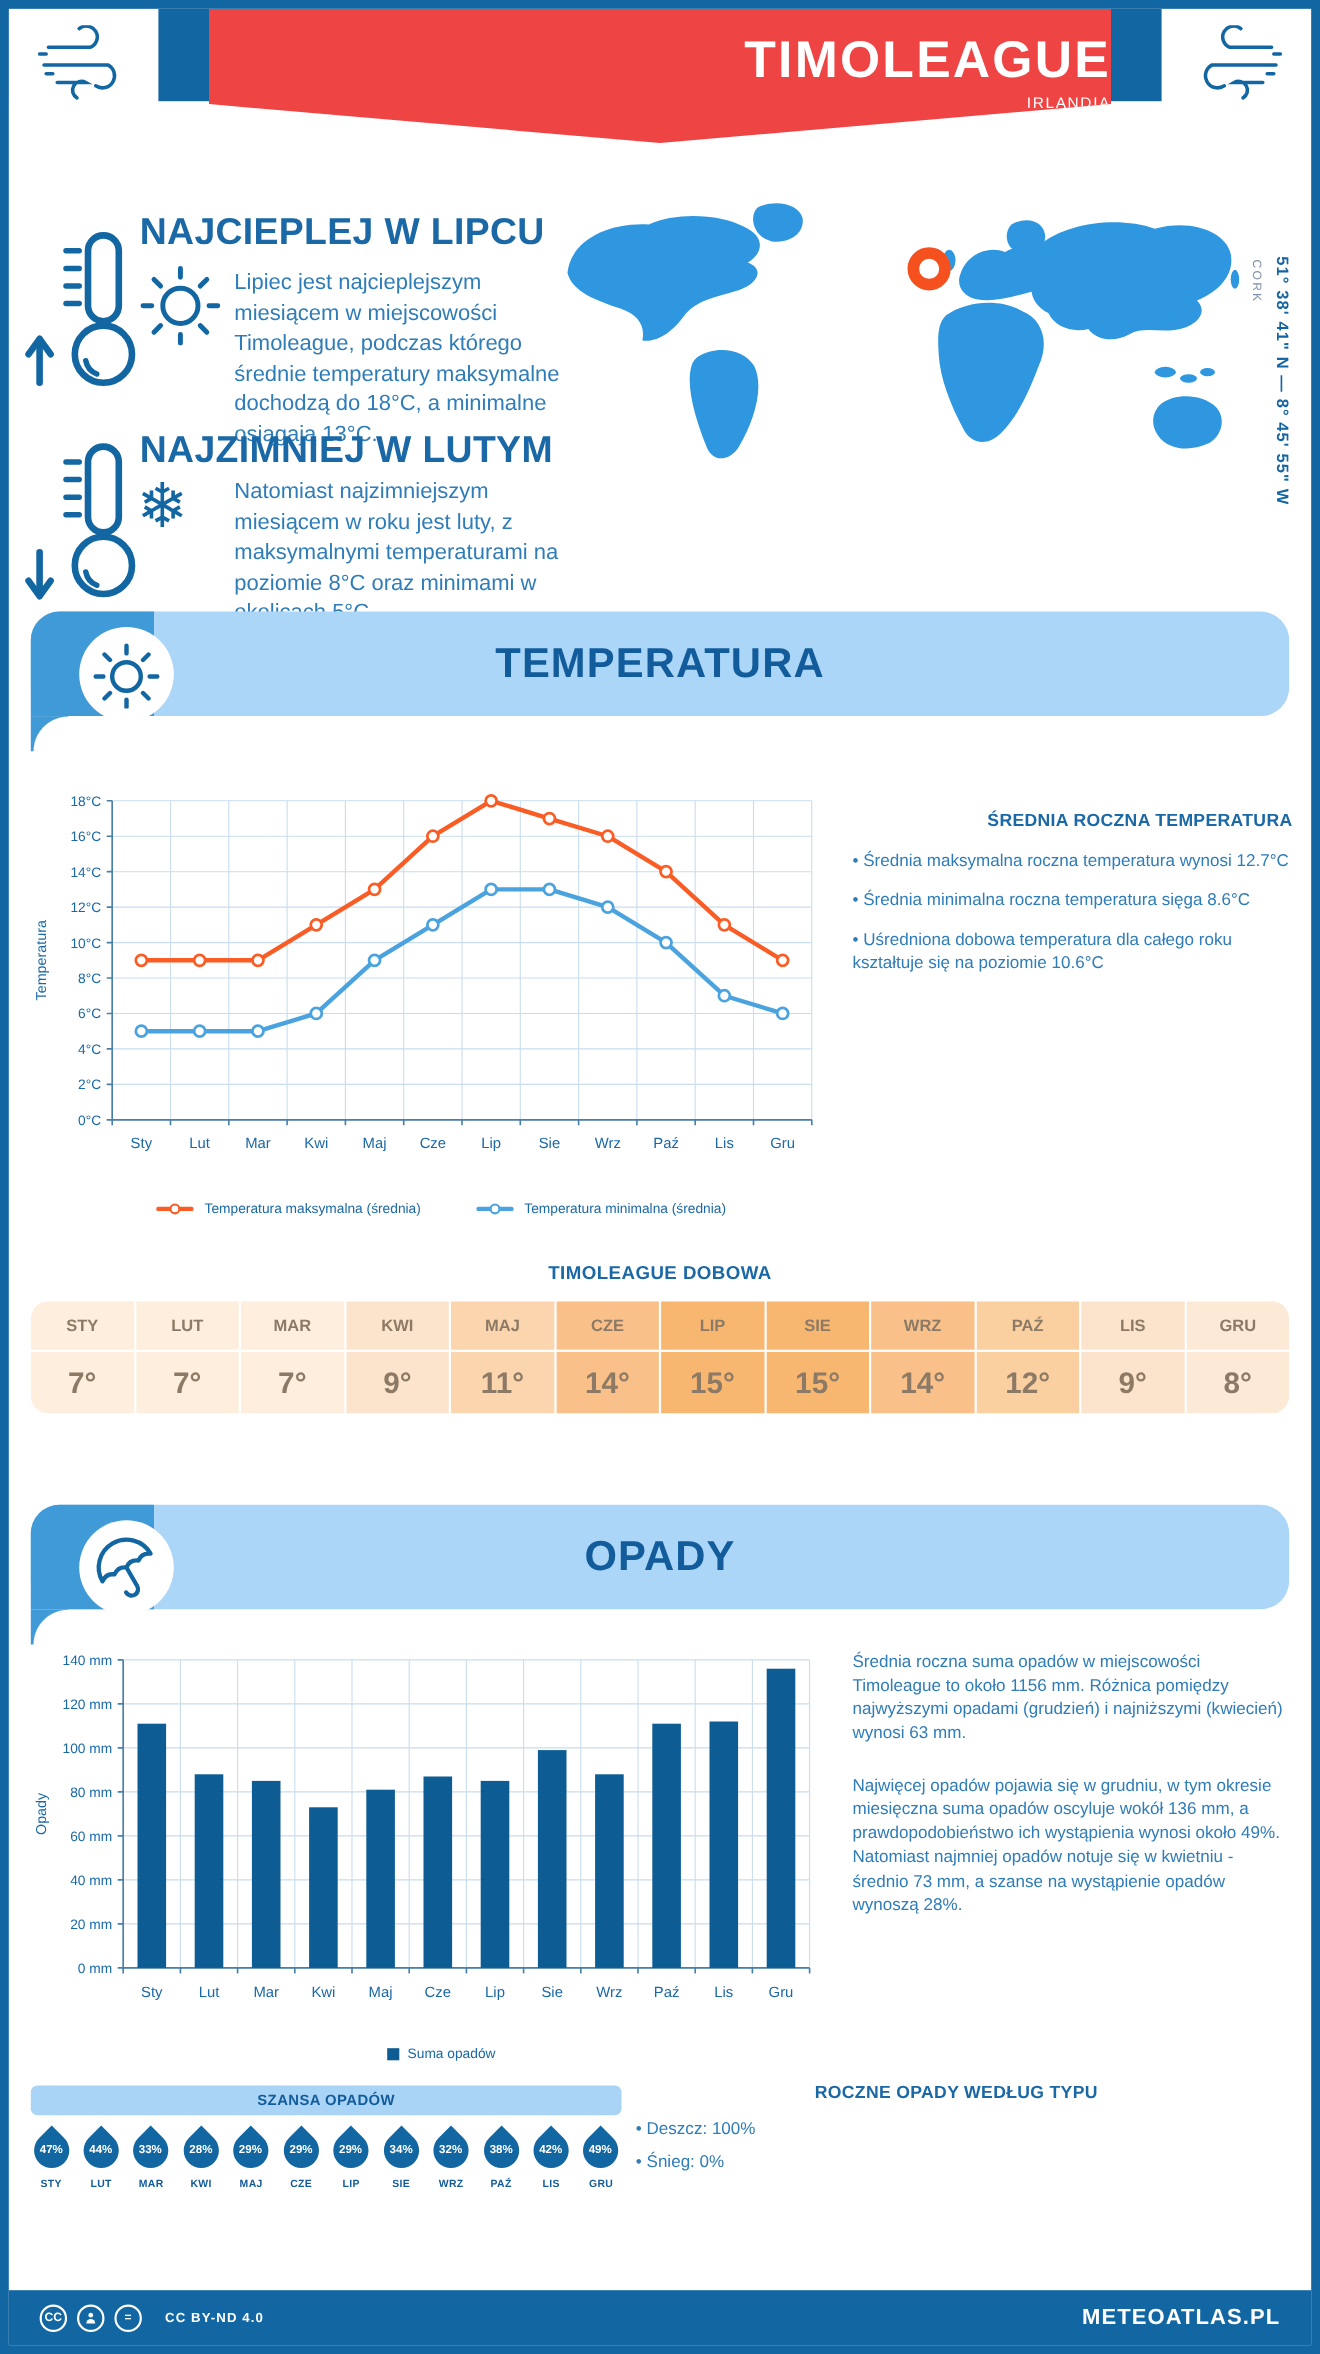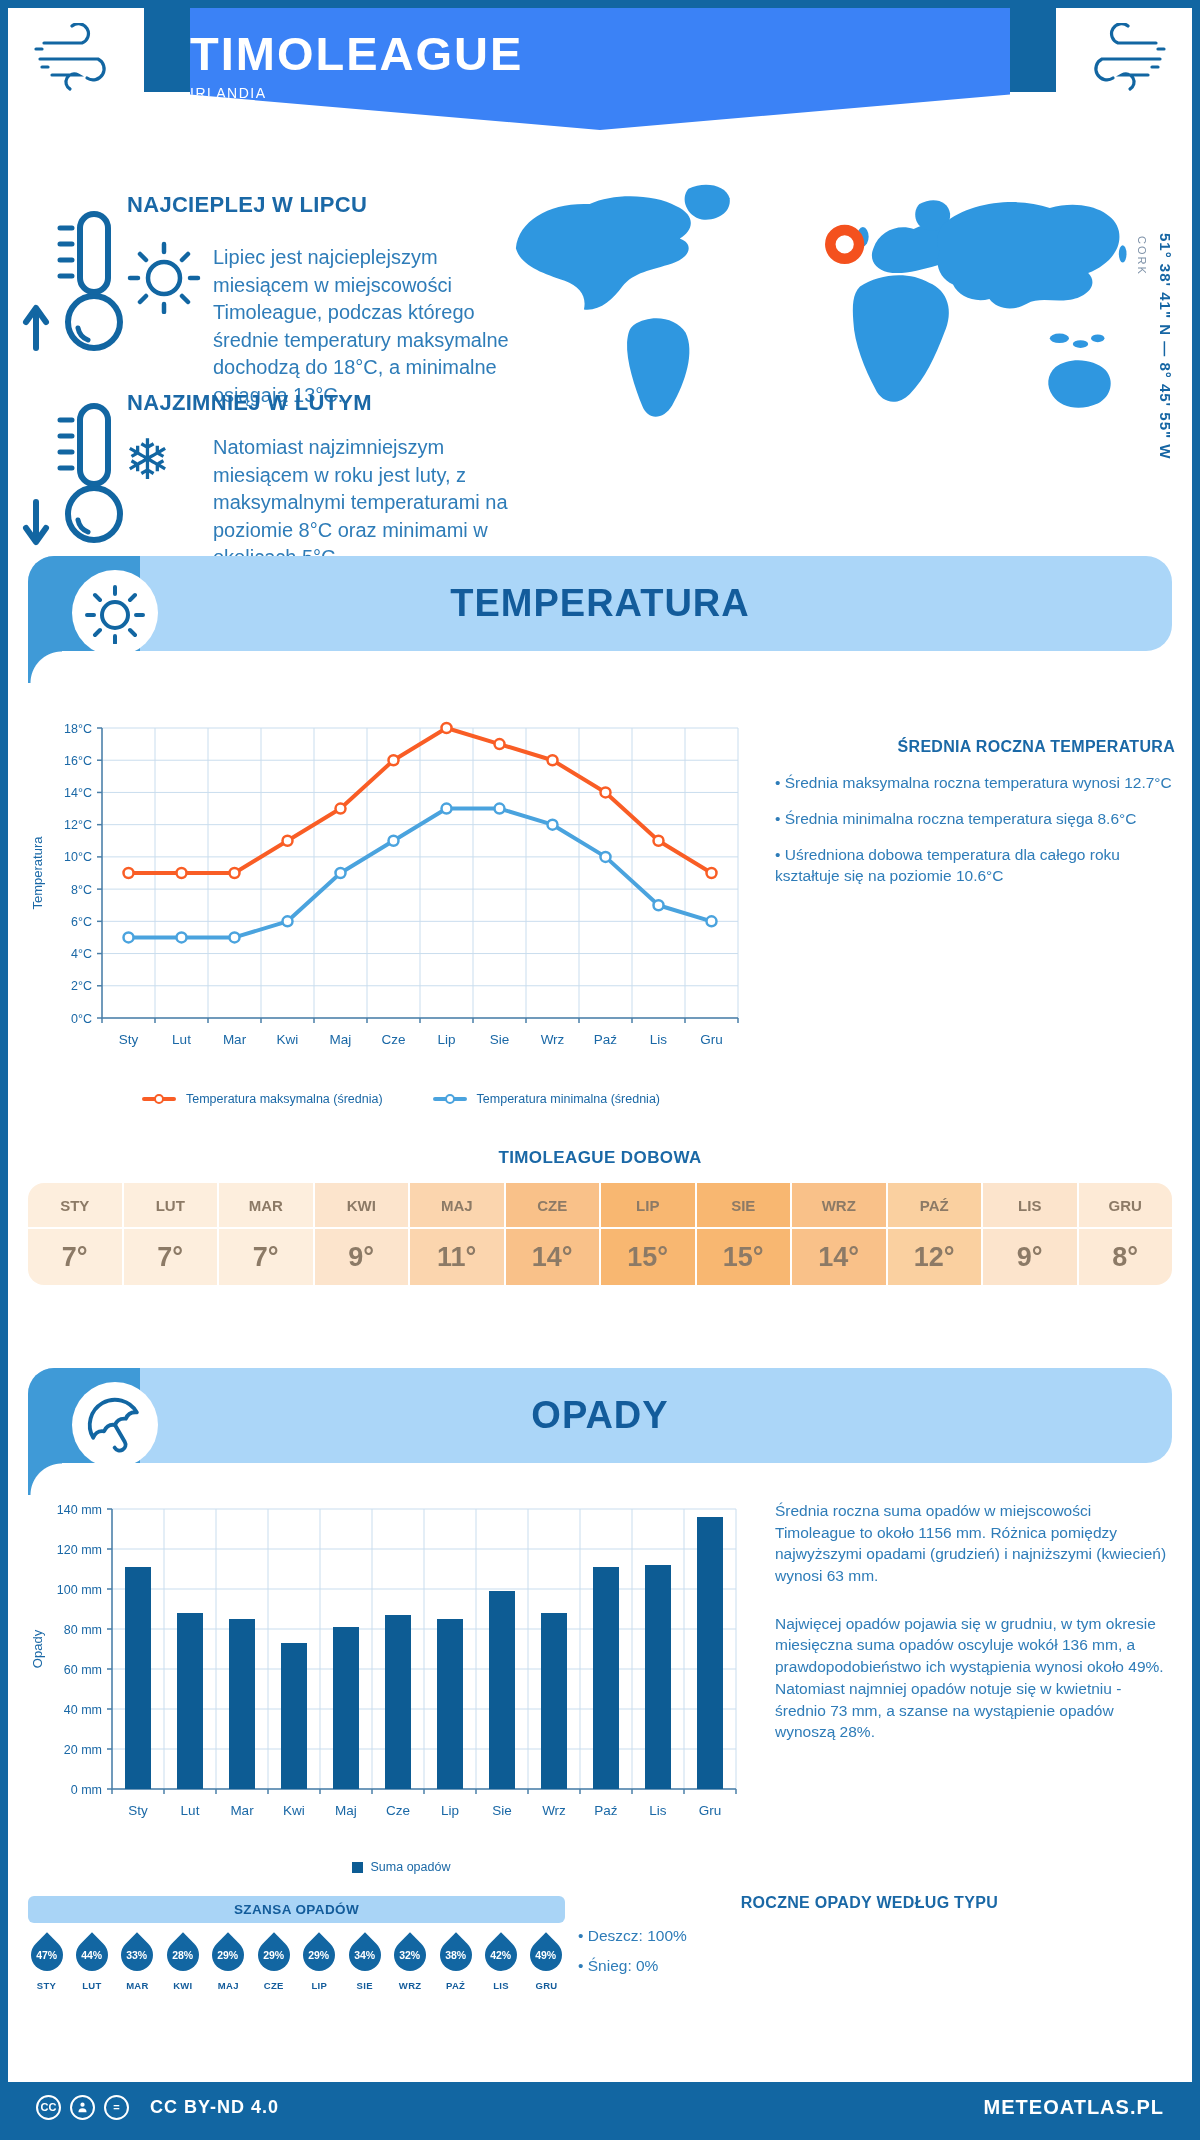--- a/index.html
+++ b/index.html
@@ -3,26 +3,26 @@
 <meta charset="utf-8">
 <style>
   html,body{margin:0;padding:0;background:#ffffff;}
   .page{position:relative;width:1200px;height:2140px;background:#fff;overflow:hidden;
         font-family:"Liberation Sans",sans-serif;}
   .frame{position:absolute;inset:0;border:8px solid #1266a2;pointer-events:none;z-index:60;}
   
   .band{position:absolute;left:8px;top:8px;width:1184px;height:84px;background:#1266a2;}
   .corner{position:absolute;top:8px;width:136px;height:106px;background:#fff;display:flex;align-items:center;justify-content:center;z-index:6;}
   .corner.l{left:8px}.corner.r{left:1056px}
-  .ribbon{position:absolute;left:190px;top:8px;width:820px;height:122px;background:#3b82f6;z-index:5;text-align:left;
+  .ribbon{position:absolute;left:190px;top:8px;width:820px;height:122px;background:#ef4444;z-index:5;text-align:right;
           clip-path:polygon(0 0,100% 0,100% 71%,50% 100%,0 71%);}
   .title{margin-top:18px;font-size:47px;font-weight:bold;color:#fff;letter-spacing:2px;}
   .subtitle{margin-top:4px;font-size:14px;color:#fff;letter-spacing:1.5px;}
   
-  .hl-head{position:absolute;font-size:22px;font-weight:bold;color:#1a68a6;letter-spacing:.3px;}
+  .hl-head{position:absolute;font-size:34px;font-weight:bold;color:#1a68a6;letter-spacing:.3px;}
   .hl-body{position:absolute;width:308px;font-size:20px;line-height:1.38;color:#2e7cb8;}
   .snow{position:absolute;font-size:56px;color:#1266a2;line-height:1;}
   
   .coords{position:absolute;left:1157px;top:233px;writing-mode:vertical-rl;font-weight:bold;
           color:#1565a3;font-size:15px;letter-spacing:1px;}
   .city{position:absolute;left:1136px;top:236px;writing-mode:vertical-rl;color:#7d91a8;
         font-size:11px;letter-spacing:2px;}
   
   .banner{position:absolute;left:28px;width:1144px;height:95px;background:#abd6f8;border-radius:26px;}
   .iconbox{position:absolute;left:0;top:0;width:112px;height:95px;background:#3f9ad7;border-radius:26px 0 0 0;}
@@ -61,21 +61,21 @@
         display:flex;align-items:center;justify-content:center;margin-top:7px;}
   .drop span{transform:rotate(-45deg);color:#fff;font-size:10.5px;font-weight:bold;}
   .dmon{margin-top:9px;font-size:9.5px;font-weight:bold;color:#135c9b;letter-spacing:.3px;}
   .bytype{position:absolute;left:578px;top:1894px;width:420px;}
   
   .footer{position:absolute;left:8px;top:2082px;width:1184px;height:50px;background:#1266a2;z-index:40;
           display:flex;align-items:center;justify-content:space-between;padding:0 28px;box-sizing:border-box;}
   .fleft{display:flex;align-items:center;gap:9px;}
   .ccc{width:25px;height:25px;border:2px solid #fff;border-radius:50%;color:#fff;display:flex;
        align-items:center;justify-content:center;font-size:11px;font-weight:bold;box-sizing:border-box;}
-  .license{margin-left:12px;color:#fff;font-weight:bold;font-size:18px;letter-spacing:1px;}
+  .license{margin-left:12px;color:#fff;font-weight:bold;font-size:12px;letter-spacing:1px;}
   .brand{color:#fff;font-weight:bold;font-size:20px;letter-spacing:1px;}
 </style>
 </head>
 <body>
 
 <div class="page">
 
   <div class="band"></div>
   <div class="corner l">
     <span>

